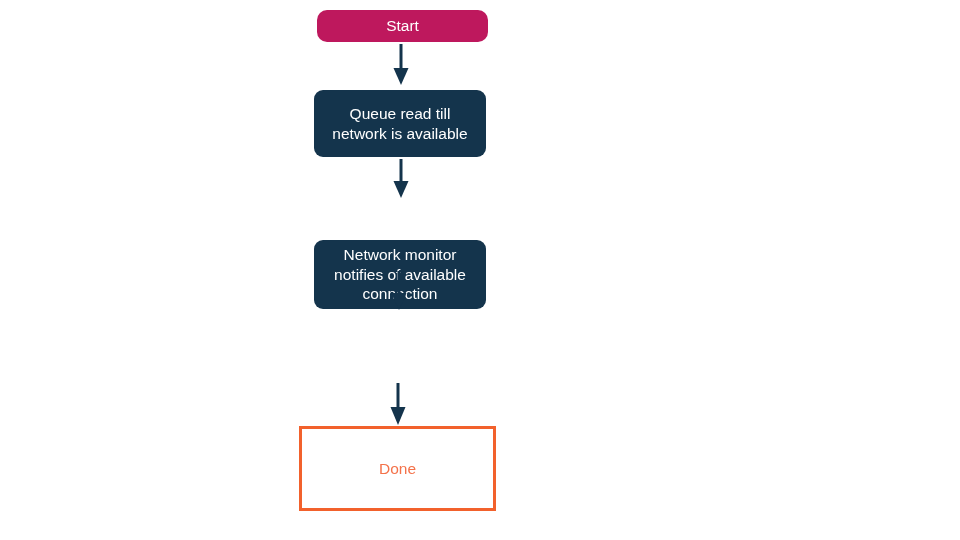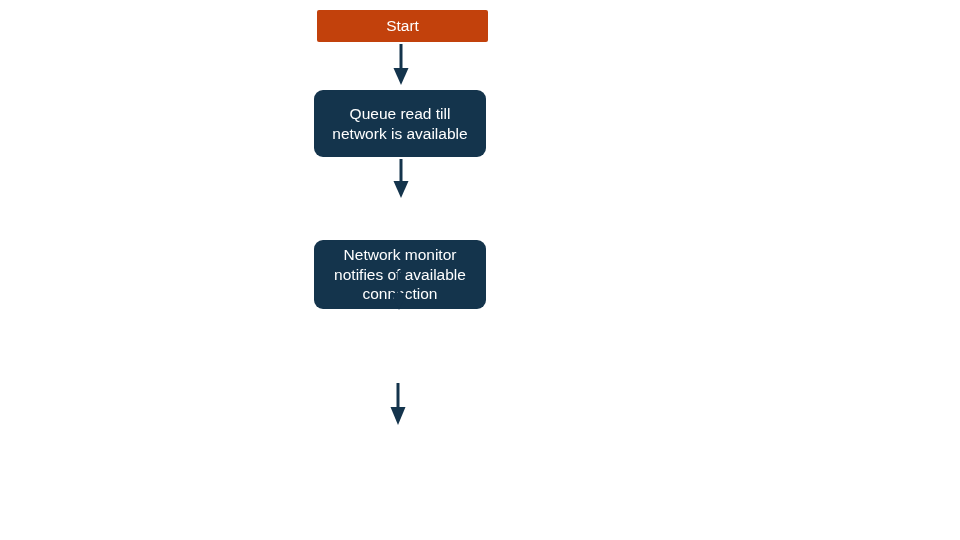--- a/index.html
+++ b/index.html
@@ -27,23 +27,23 @@
     display: flex;
     align-items: center;
     justify-content: center;
     text-align: center;
     line-height: 1.28;
     white-space: pre-line;
   }
 
   
   .node-start {
-    background: #c2410c;
+    background: #be185d;
     color: #ffffff;
-    border-radius: 2px;
+    border-radius: 10px;
     font-size: 15.5px;
   }
 
   
   .node-process {
     background: #14344c;
     color: #ffffff;
     border-radius: 9px;
     font-size: 15.5px;
   }
@@ -108,14 +108,17 @@
   </div>
 
 
   <div class="arrow" style="left:386px; top:383px; width:24px; height:43px;">
     <svg width="24" height="43" viewBox="0 0 24 43">
       <line x1="12" y1="0" x2="12" y2="26" stroke="#14344c" stroke-width="3"></line>
       <polygon points="4.5,24 19.5,24 12,42" fill="#14344c"></polygon>
     </svg>
   </div>
 
+  <div class="node node-done" style="left:299px; top:426px; width:197px; height:85px;">
+    <span>Done</span>
+  </div>
 
 </div>
 
 </body></html>

